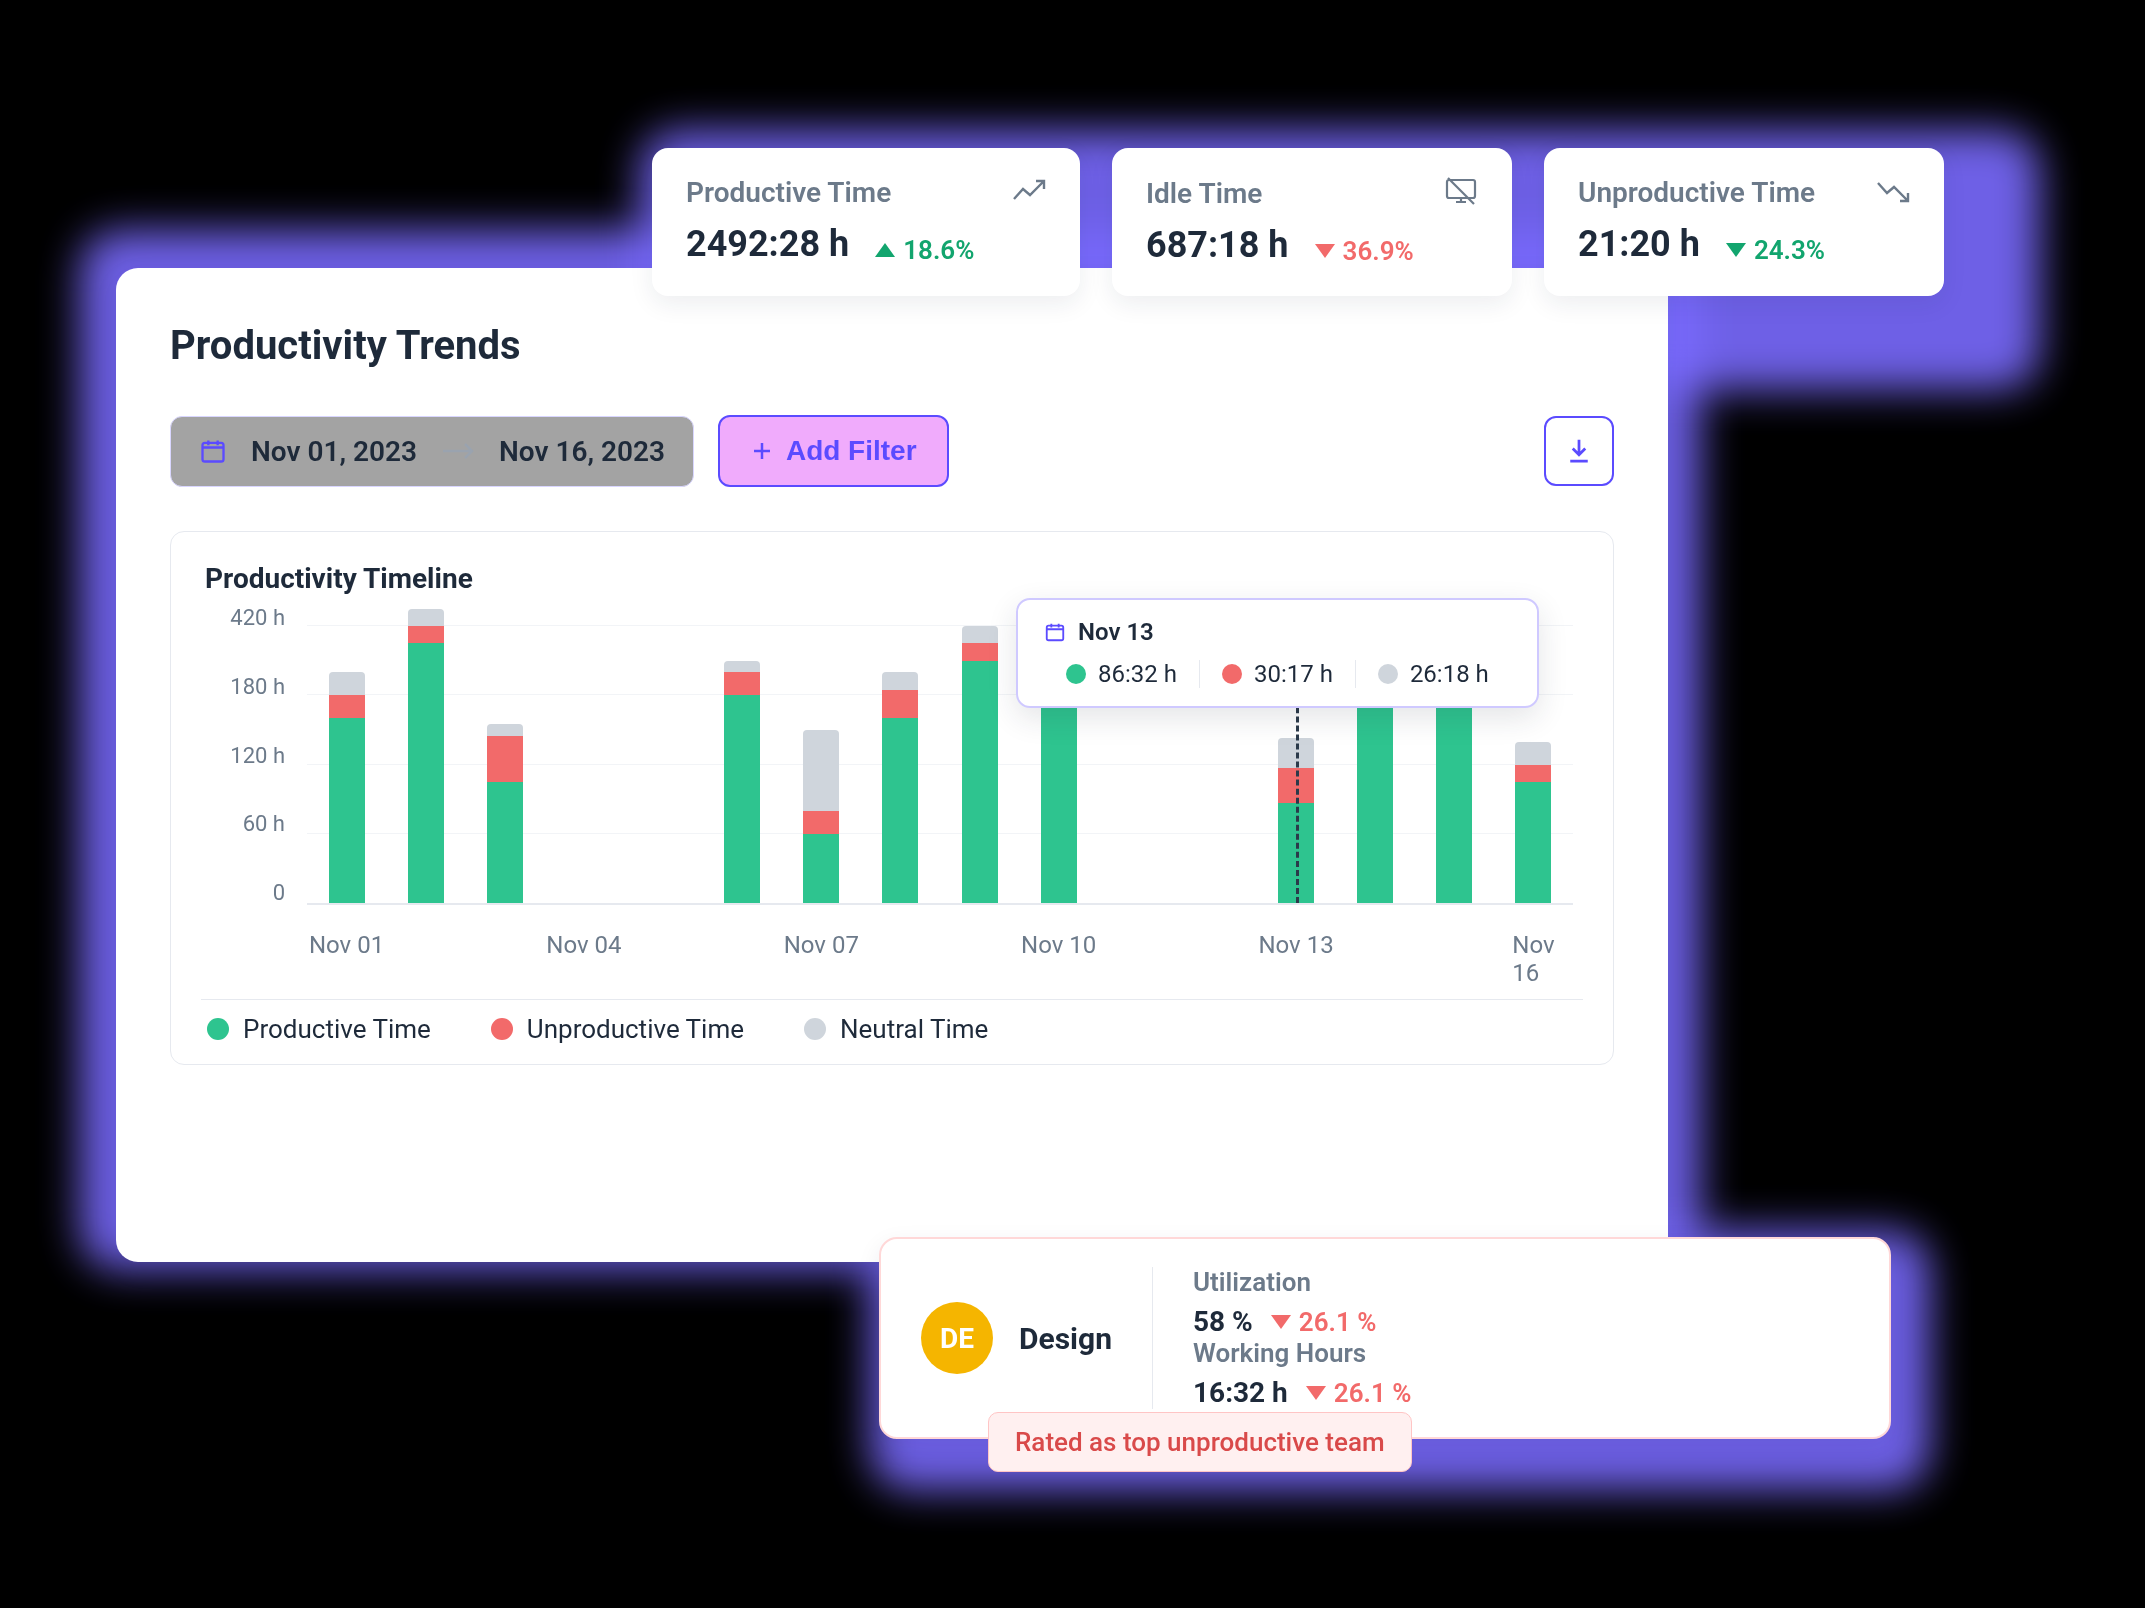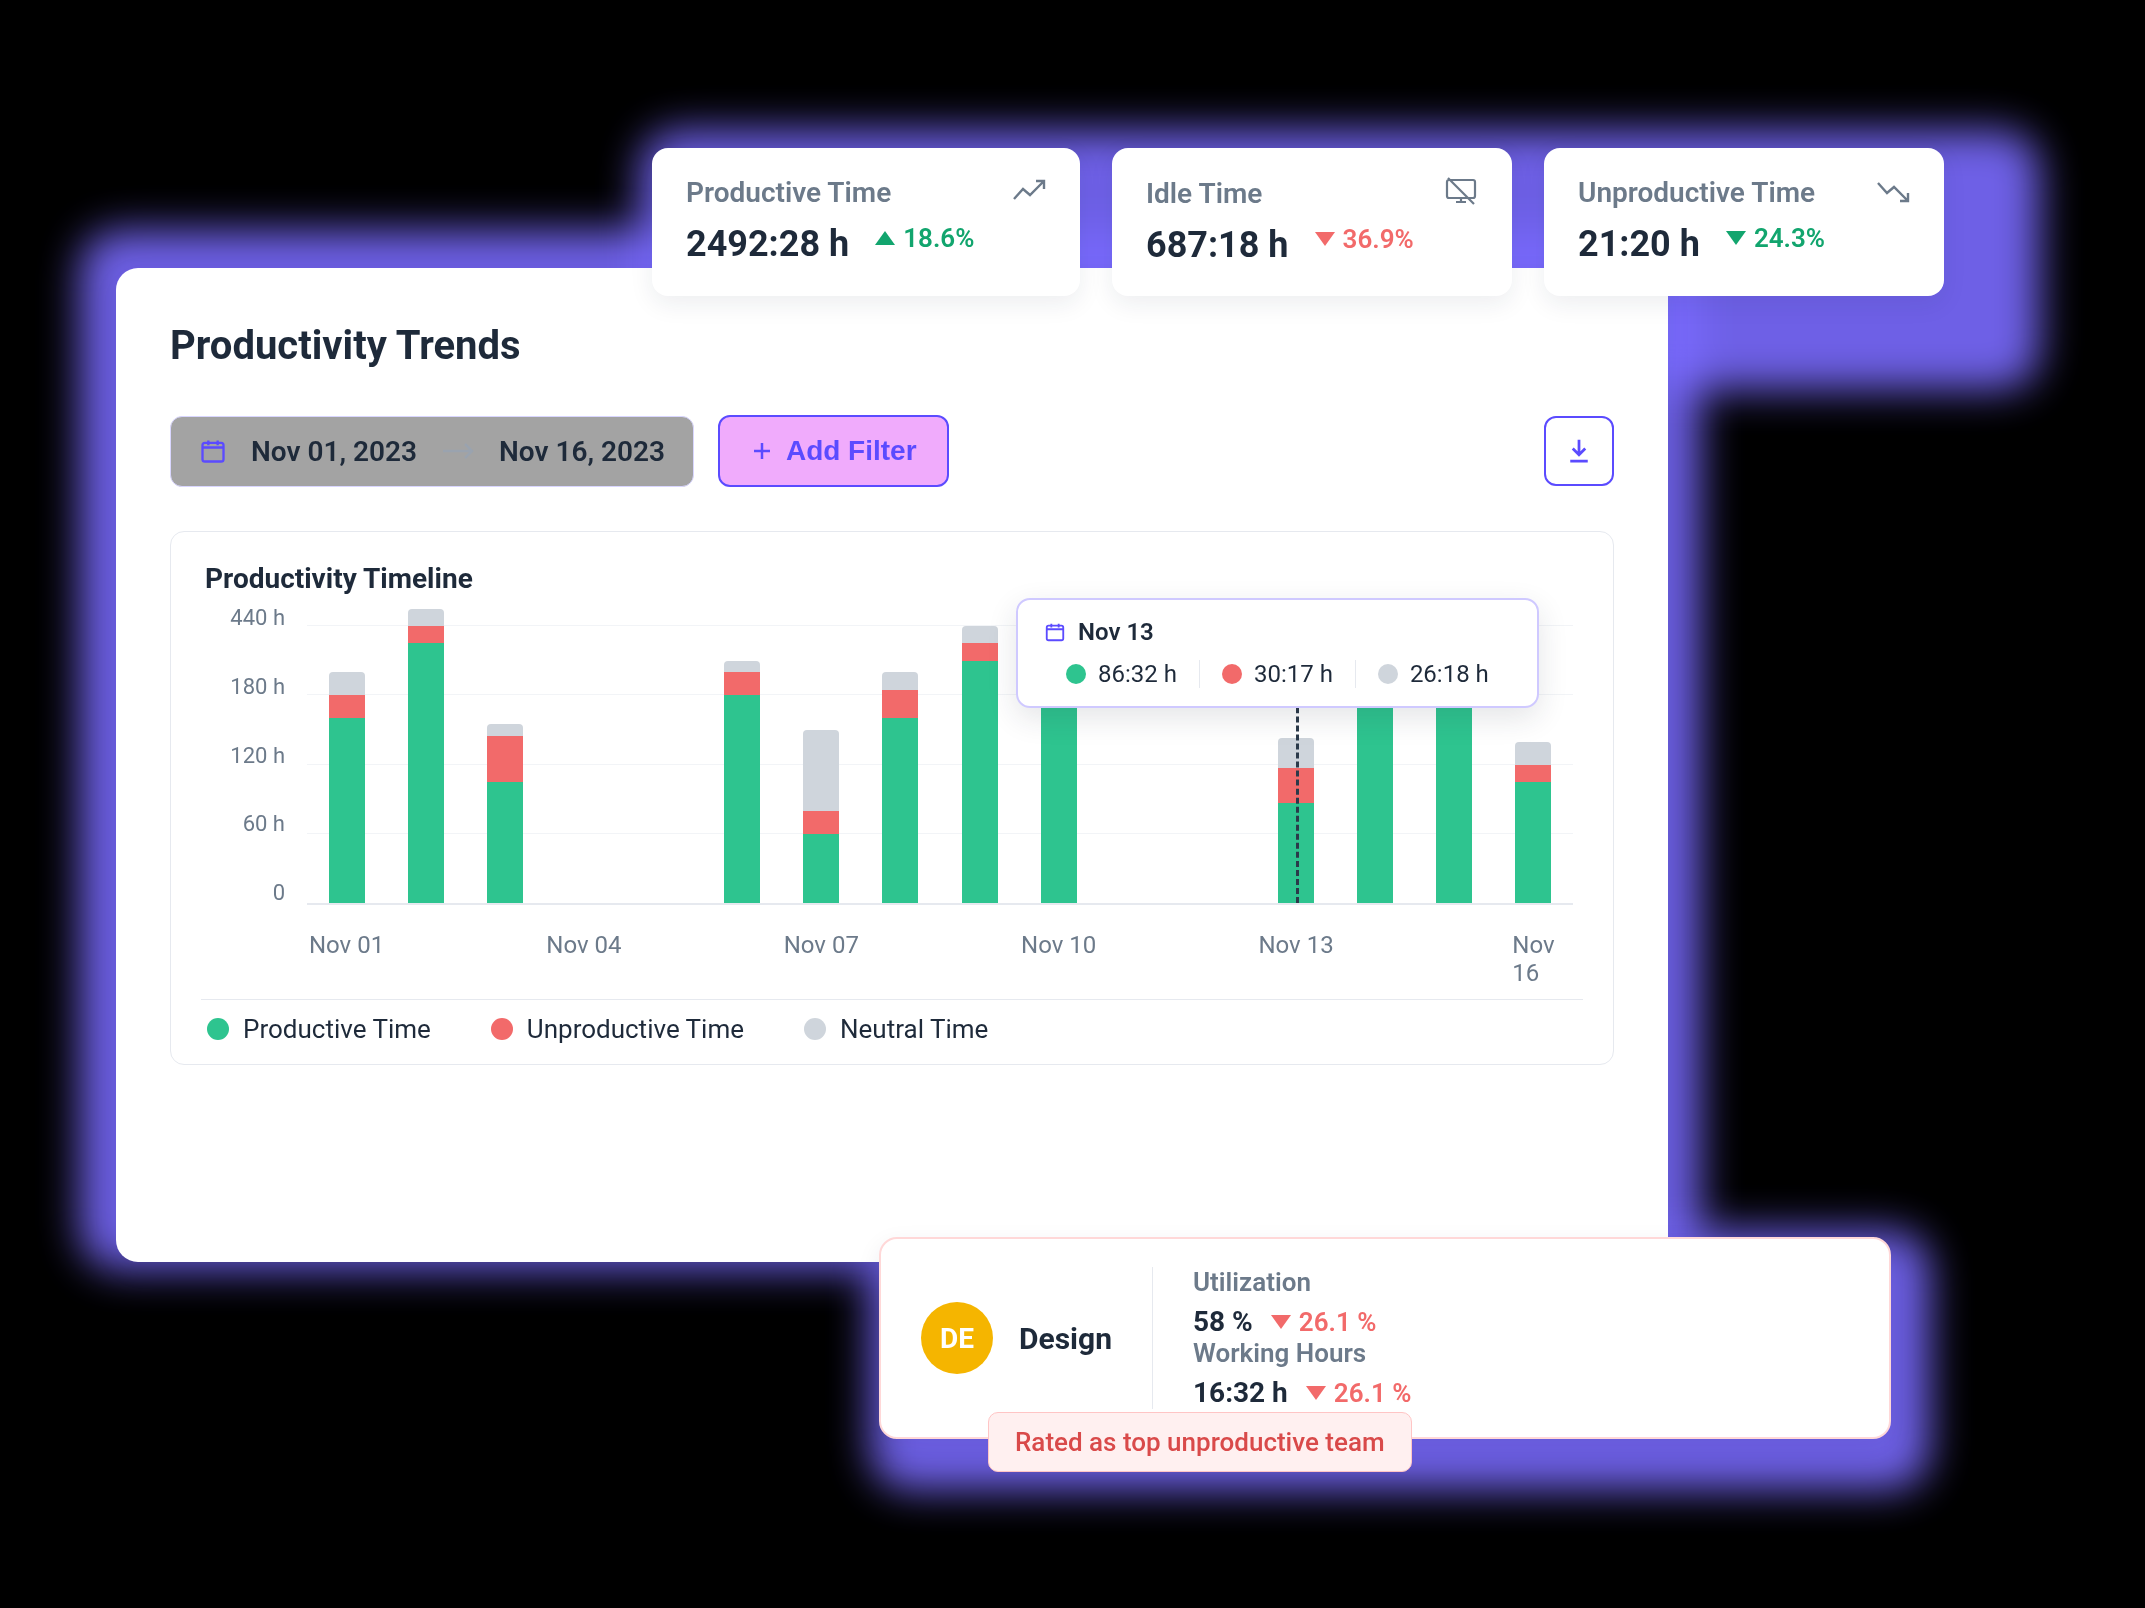--- a/index.html
+++ b/index.html
@@ -55,21 +55,21 @@
     padding:28px 34px 30px 34px;
     width:428px;
   }
   .stat-card.small{width:400px;}
   .stat-head{
     display:flex; justify-content:space-between; align-items:center;
     margin-bottom:14px;
   }
   .stat-title{color:var(--muted); font-weight:600; font-size:28px;}
   .stat-icon{color:var(--muted);}
-  .stat-body{display:flex; align-items:flex-start; gap:26px;}
+  .stat-body{display:flex; align-items:flex-end; gap:26px;}
   .stat-value{font-size:36px; font-weight:700; color:var(--ink);}
   .delta{font-size:26px; font-weight:600; display:inline-flex; align-items:center; gap:8px;}
   .delta.up{color:var(--green-dark);}   .delta.down{color:var(--red);}
   .tri{width:0;height:0;border-left:10px solid transparent;border-right:10px solid transparent;}
   .tri.up{border-bottom:14px solid currentColor;}
   .tri.down{border-top:14px solid currentColor;}
 
   
   .panel{
     position:absolute;
@@ -268,21 +268,21 @@
   </div>
 
   <div class="chart-box">
     <h2 class="chart-title">Productivity Timeline</h2>
     <div class="chart">
       <div class="yaxis" id="yaxis">
           <div>0</div>
           <div>60 h</div>
           <div>120 h</div>
           <div>180 h</div>
-          <div>440 h</div>
+          <div>420 h</div>
         </div>
       <div class="plot" id="plot">
           <div class="gridline" style="bottom: 69.2308px;"></div>
           <div class="gridline" style="bottom: 138.462px;"></div>
           <div class="gridline" style="bottom: 207.692px;"></div>
           <div class="gridline" style="bottom: 276.923px;"></div>
           <div class="cluster" style="left: calc(3.125% - 50px);">
             <div class="bar">
               <div class="seg-p" style="height: 184.615px;"></div>
               <div class="seg-u" style="height: 23.0769px;"></div>

